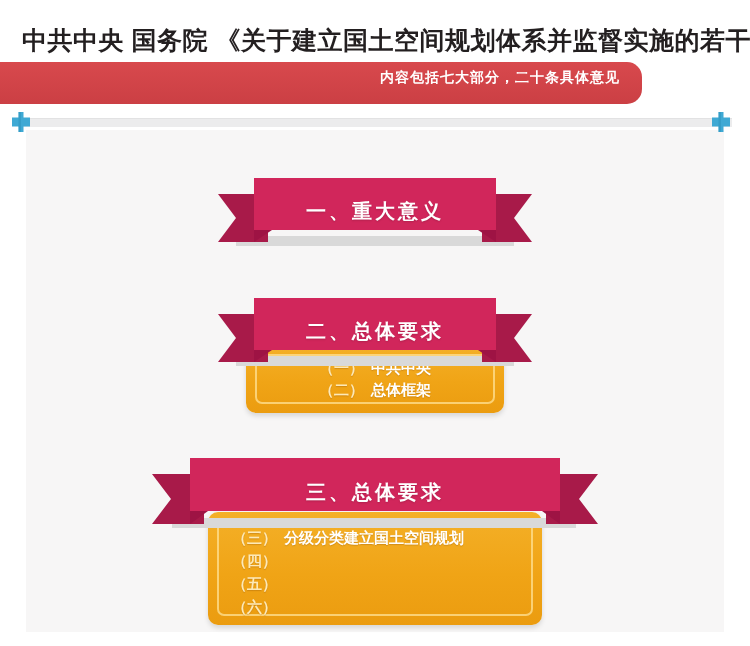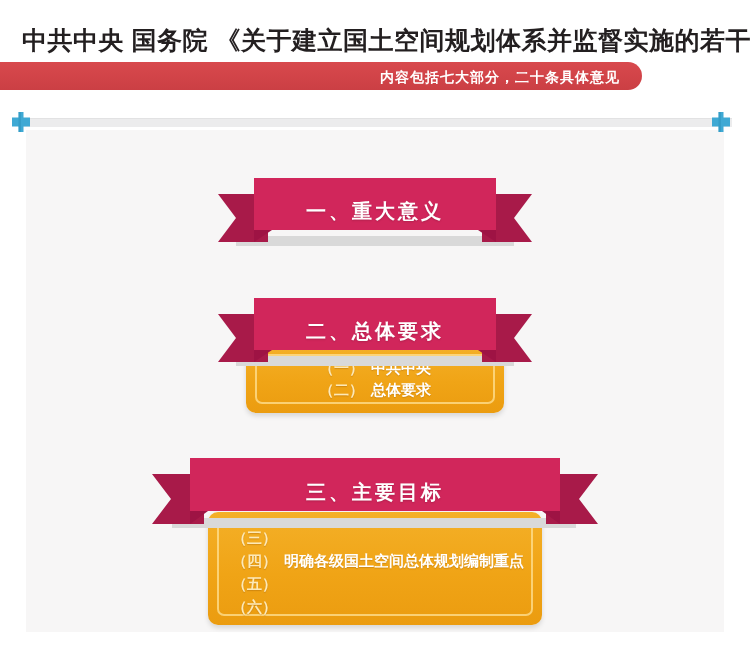--- a/index.html
+++ b/index.html
@@ -60,21 +60,21 @@
     font-weight: bold;
     color: #231f20;
     letter-spacing: 0.5px;
     white-space: nowrap;
   }
   .header-band {
     position: absolute;
     left: 0;
     top: 62px;
     width: 642px;
-    height: 28px;
+    height: 42px;
     background: linear-gradient(180deg,#d8494d 0%, #cb3f44 100%);
     border-top-right-radius: 15px;
     border-bottom-right-radius: 15px;
   }
   .header-subtitle {
     position: absolute;
     right: 22px;
     top: 0;
     height: 30px;
     line-height: 30px;
@@ -274,48 +274,48 @@
 
   <div class="ybox" id="ybox-2">
     <div class="ybox-inner"></div>
     <ul class="ylist">
       <li class="yitem">
         <span class="yitem-num">（一）</span>
         <span class="yitem-text">中共中央</span>
       </li>
       <li class="yitem">
         <span class="yitem-num">（二）</span>
-        <span class="yitem-text">总体要求</span>
+        <span class="yitem-text">总体框架</span>
       </li>
     </ul>
   </div>
 
   <div class="block" id="block-3">
     <div class="ribbon-wrap">
       <svg class="ribbon-svg" viewBox="0 0 454 80" preserveAspectRatio="none">
         <path d="M24 66 H428 V76 H24 Z" fill="#d9d9d9"></path>
         <path d="M4 22 H56 V72 H4 L23 47 Z" fill="#a81a49"></path>
         <path d="M450 22 H398 V72 H450 L431 47 Z" fill="#a81a49"></path>
         <path d="M42 6 H412 V59 H42 Z" fill="#d1265b"></path>
         <path d="M42 59 H60 L42 72 Z" fill="#9e1344"></path>
         <path d="M412 59 H394 L412 72 Z" fill="#9e1344"></path>
       </svg>
-      <div class="ribbon-label">三、主要目标</div>
+      <div class="ribbon-label">三、总体要求</div>
     </div>
   </div>
 
   <div class="ybox" id="ybox-3">
     <div class="ybox-inner"></div>
     <ul class="ylist">
       <li class="yitem">
         <span class="yitem-num">（三）</span>
+        <span class="yitem-text">分级分类建立国土空间规划</span>
       </li>
       <li class="yitem">
         <span class="yitem-num">（四）</span>
-        <span class="yitem-text">明确各级国土空间总体规划编制重点</span>
       </li>
       <li class="yitem">
         <span class="yitem-num">（五）</span>
       </li>
       <li class="yitem">
         <span class="yitem-num">（六）</span>
       </li>
     </ul>
   </div>
 

